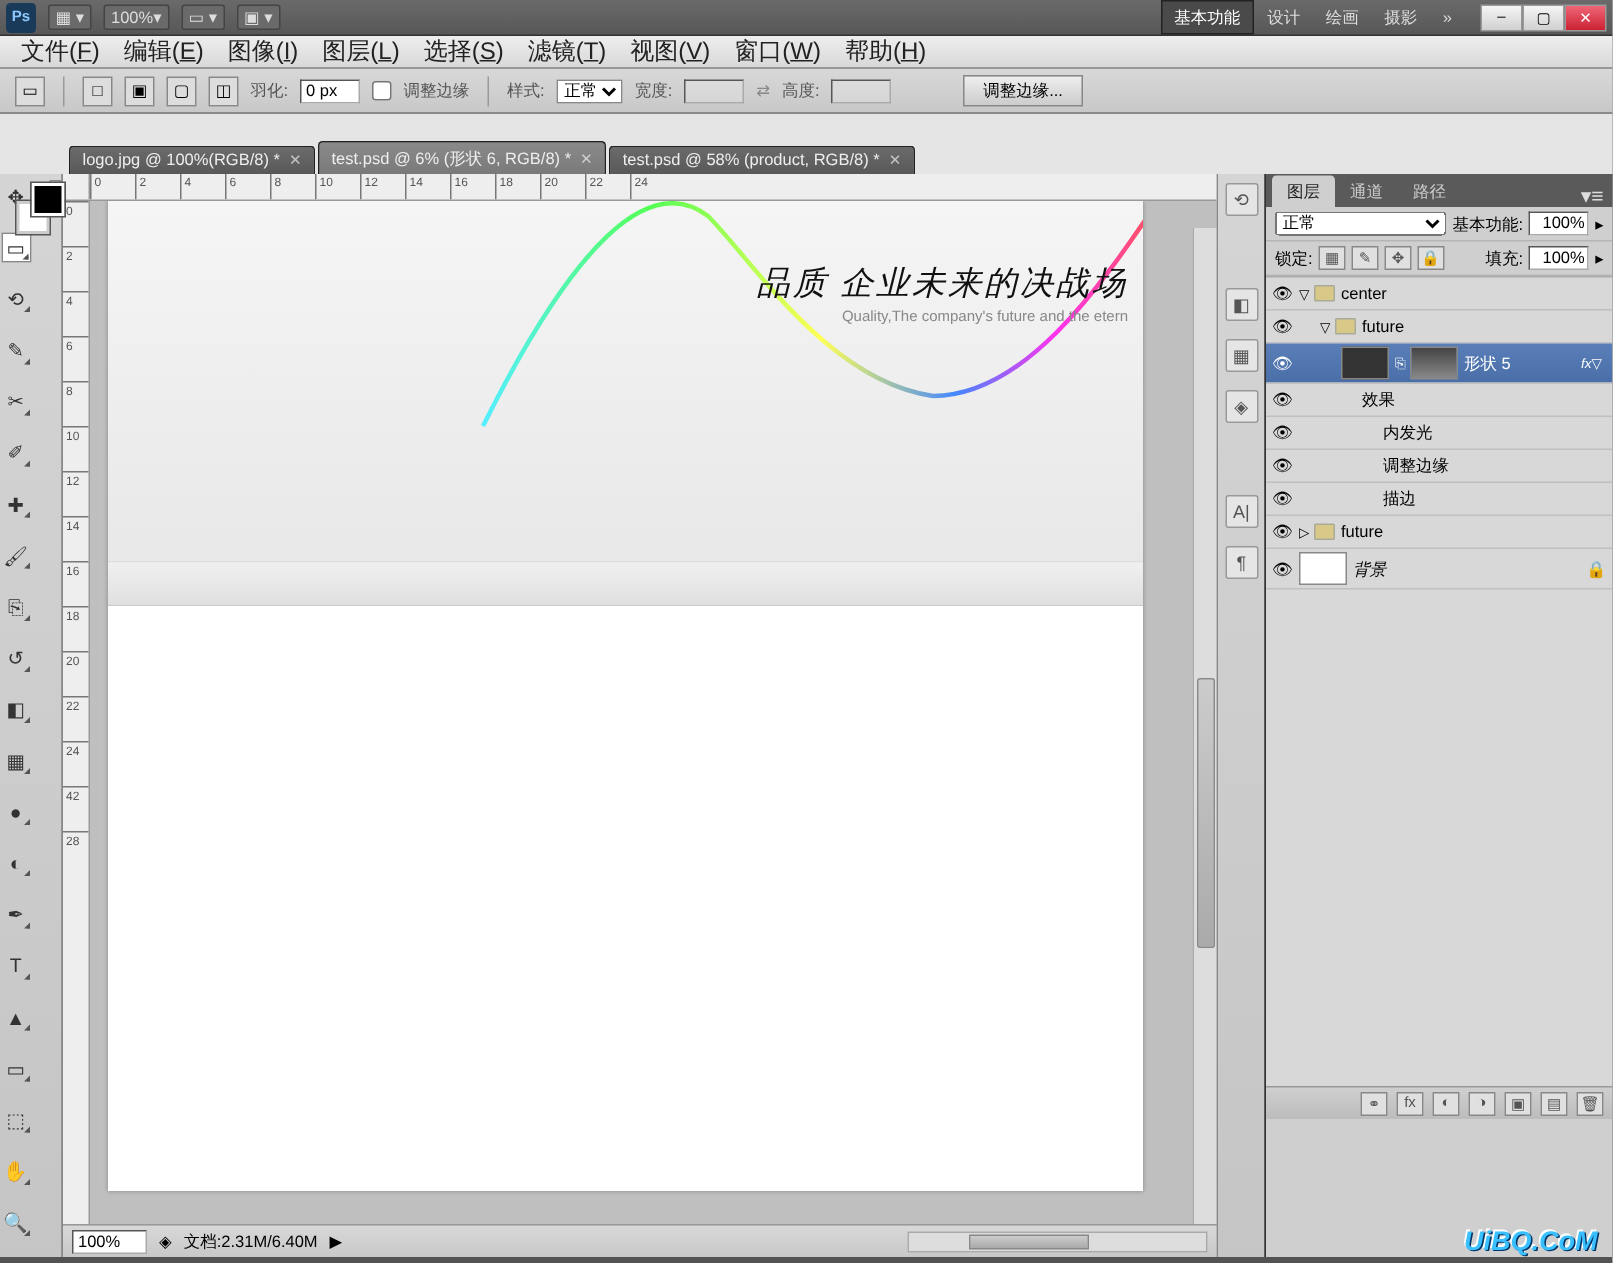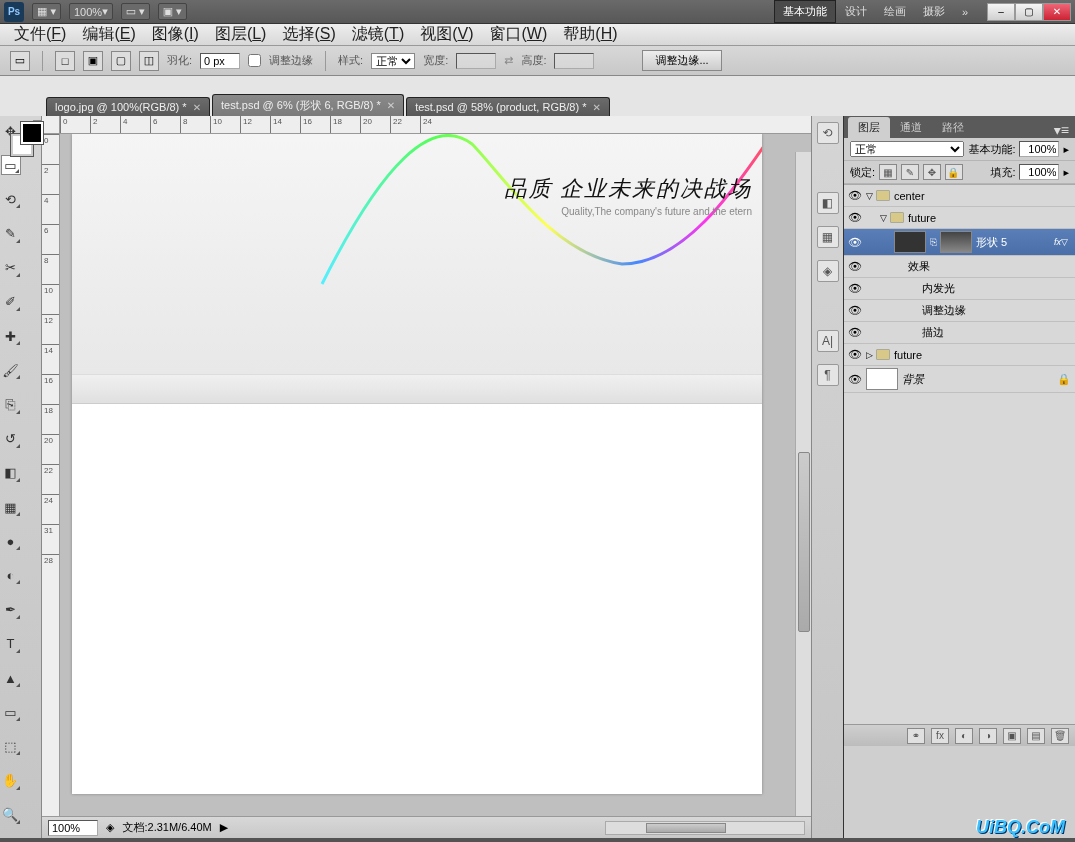--- a/index.html
+++ b/index.html
@@ -298,21 +298,21 @@
           <div class="tick">
             <span>20</span>
           </div>
           <div class="tick">
             <span>22</span>
           </div>
           <div class="tick">
             <span>24</span>
           </div>
           <div class="tick">
-            <span>31</span>
+            <span>42</span>
           </div>
           <div class="tick">
             <span>28</span>
           </div>
       </div>
       <div class="canvas-scroll">
         <div class="artboard">
           <div class="hero">
             <svg width="690" height="240">
               <defs>

